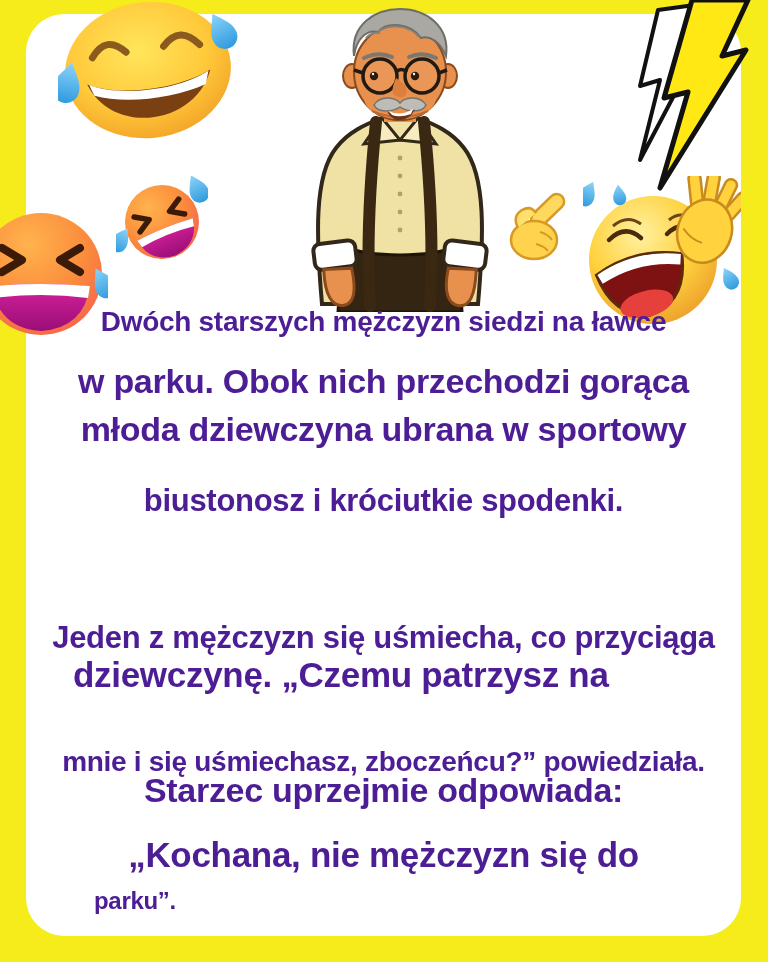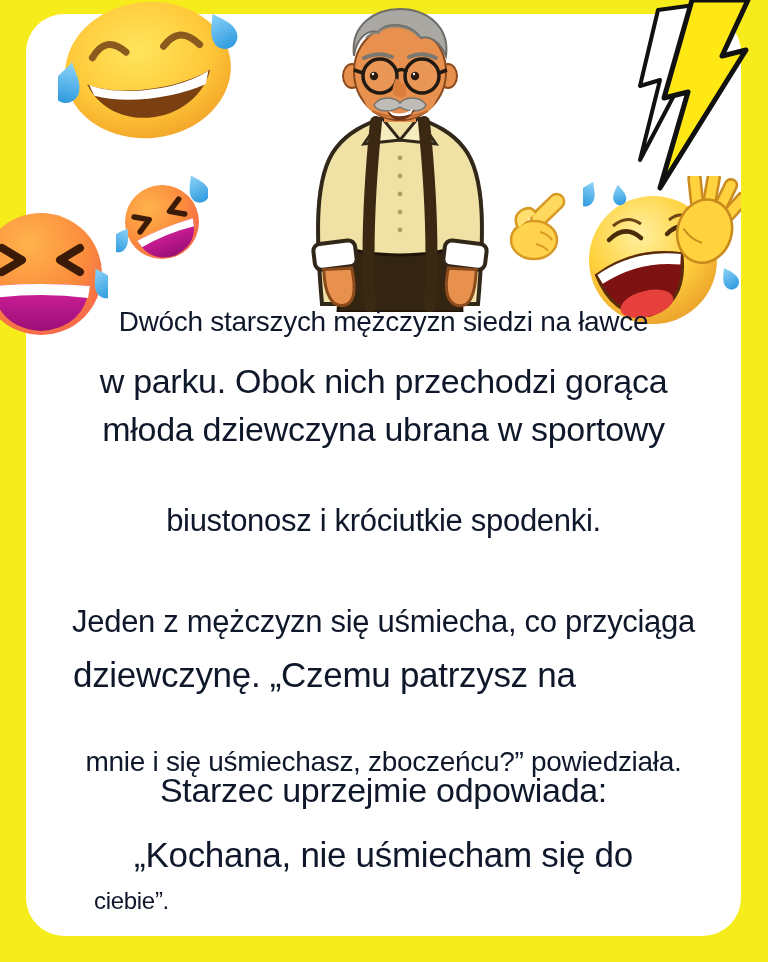--- a/index.html
+++ b/index.html
@@ -8,28 +8,28 @@
     background:#F7EC1B;
     font-family:"Liberation Sans",sans-serif;
   }
   .panel{
     position:absolute;left:26px;top:14px;width:715px;height:922px;
     background:#ffffff;border-radius:38px;
   }
   .decor{position:absolute;}
   .line{
     position:absolute;left:26px;right:27px;text-align:center;
-    color:#0f172a;font-weight:400;white-space:nowrap;letter-spacing:-0.3px;
+    color:#4c1d95;font-weight:700;white-space:nowrap;letter-spacing:-0.3px;
     z-index:6;
   }
   .line-1{top:306px;font-size:28px;}
   .line-2{top:362px;font-size:34px;text-align:center;}
   .line-3{top:410px;font-size:34px;}
-  .line-4{top:483px;font-size:31px;margin-top:20px;}
-  .line-5{top:604px;font-size:31px;}
+  .line-4{top:483px;font-size:31px;}
+  .line-5{top:620px;font-size:31px;}
   .line-6{top:655px;font-size:35px;text-align:left;padding-left:47px;}
   .line-7{top:746px;font-size:28px;}
   .line-8{top:771px;font-size:34px;}
   .line-9{top:835px;font-size:35px;}
   .line-10{top:887px;font-size:24px;text-align:left;padding-left:68px;}
   .z2{z-index:2;} .z3{z-index:3;}
 </style>
 </head>
 <body>
 
@@ -218,14 +218,14 @@
 </svg>
 
 <div class="line line-1">Dwóch starszych mężczyzn siedzi na ławce</div>
 <div class="line line-2">w parku. Obok nich przechodzi gorąca</div>
 <div class="line line-3">młoda dziewczyna ubrana w sportowy</div>
 <div class="line line-4">biustonosz i króciutkie spodenki.</div>
 <div class="line line-5">Jeden z mężczyzn się uśmiecha, co przyciąga</div>
 <div class="line line-6">dziewczynę. „Czemu patrzysz na</div>
 <div class="line line-7">mnie i się uśmiechasz, zboczeńcu?” powiedziała.</div>
 <div class="line line-8">Starzec uprzejmie odpowiada:</div>
-<div class="line line-9">„Kochana, nie uśmiecham się do</div>
-<div class="line line-10">ciebie”.</div>
+<div class="line line-9">„Kochana, nie mężczyzn się do</div>
+<div class="line line-10">parku”.</div>
 
 </body></html>

